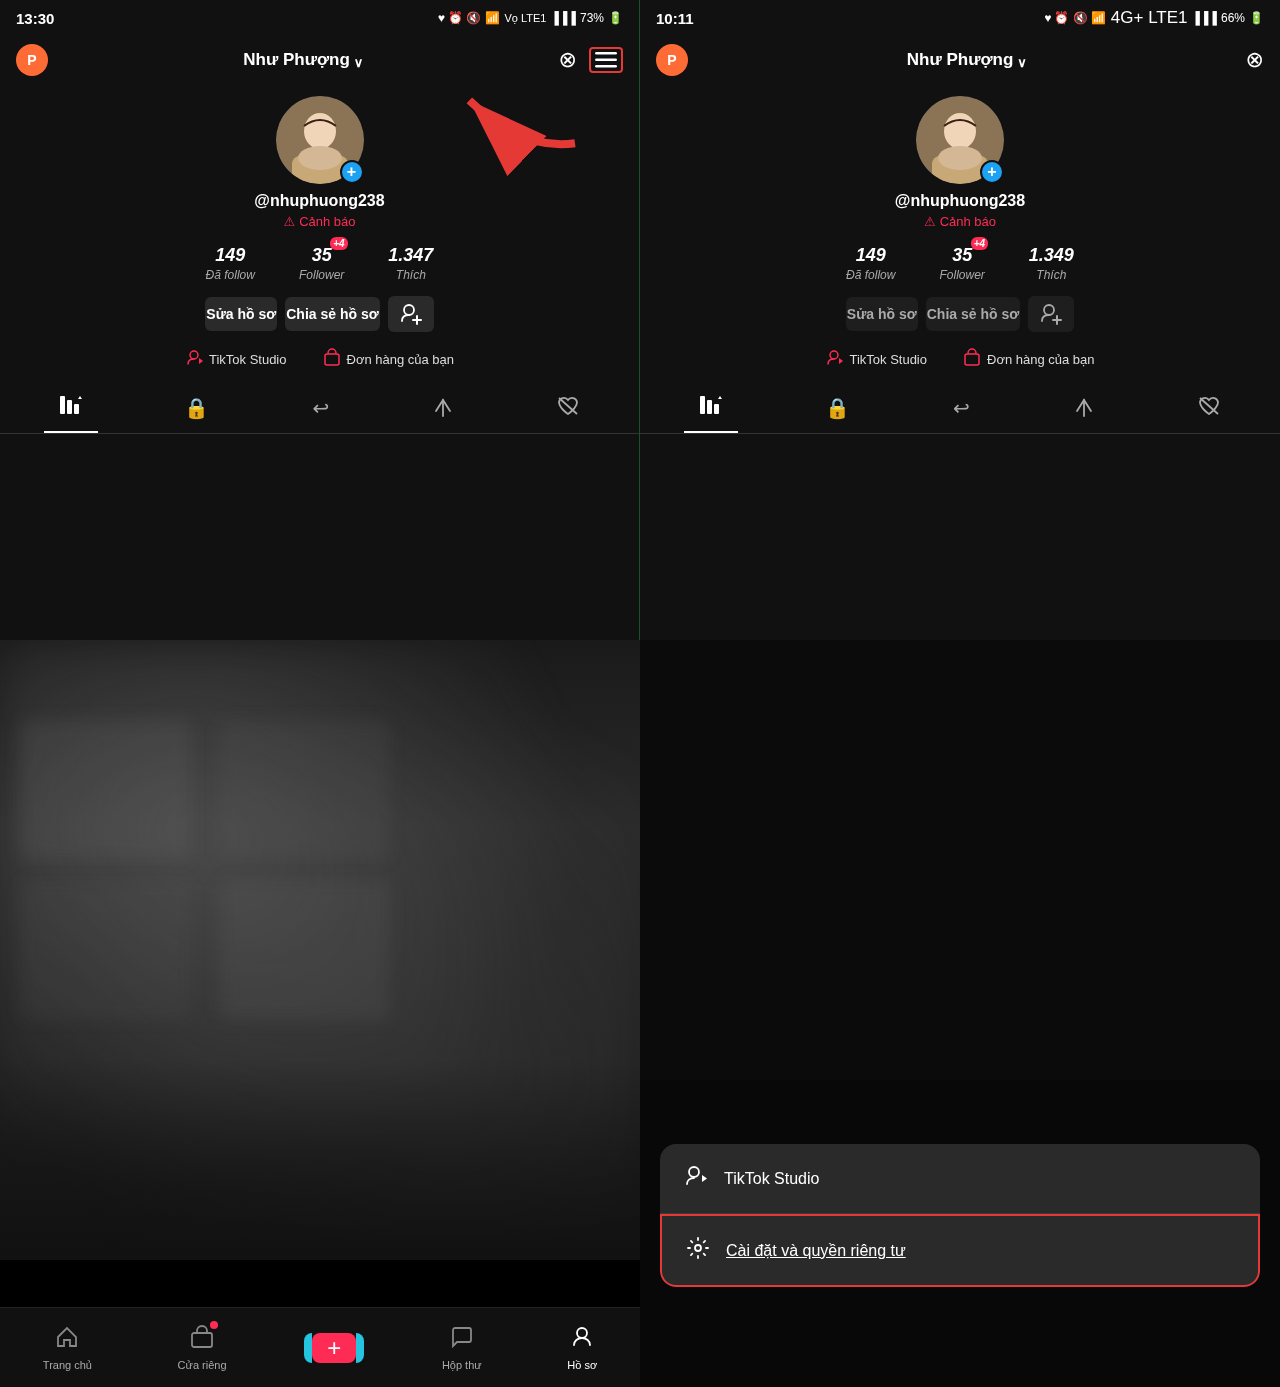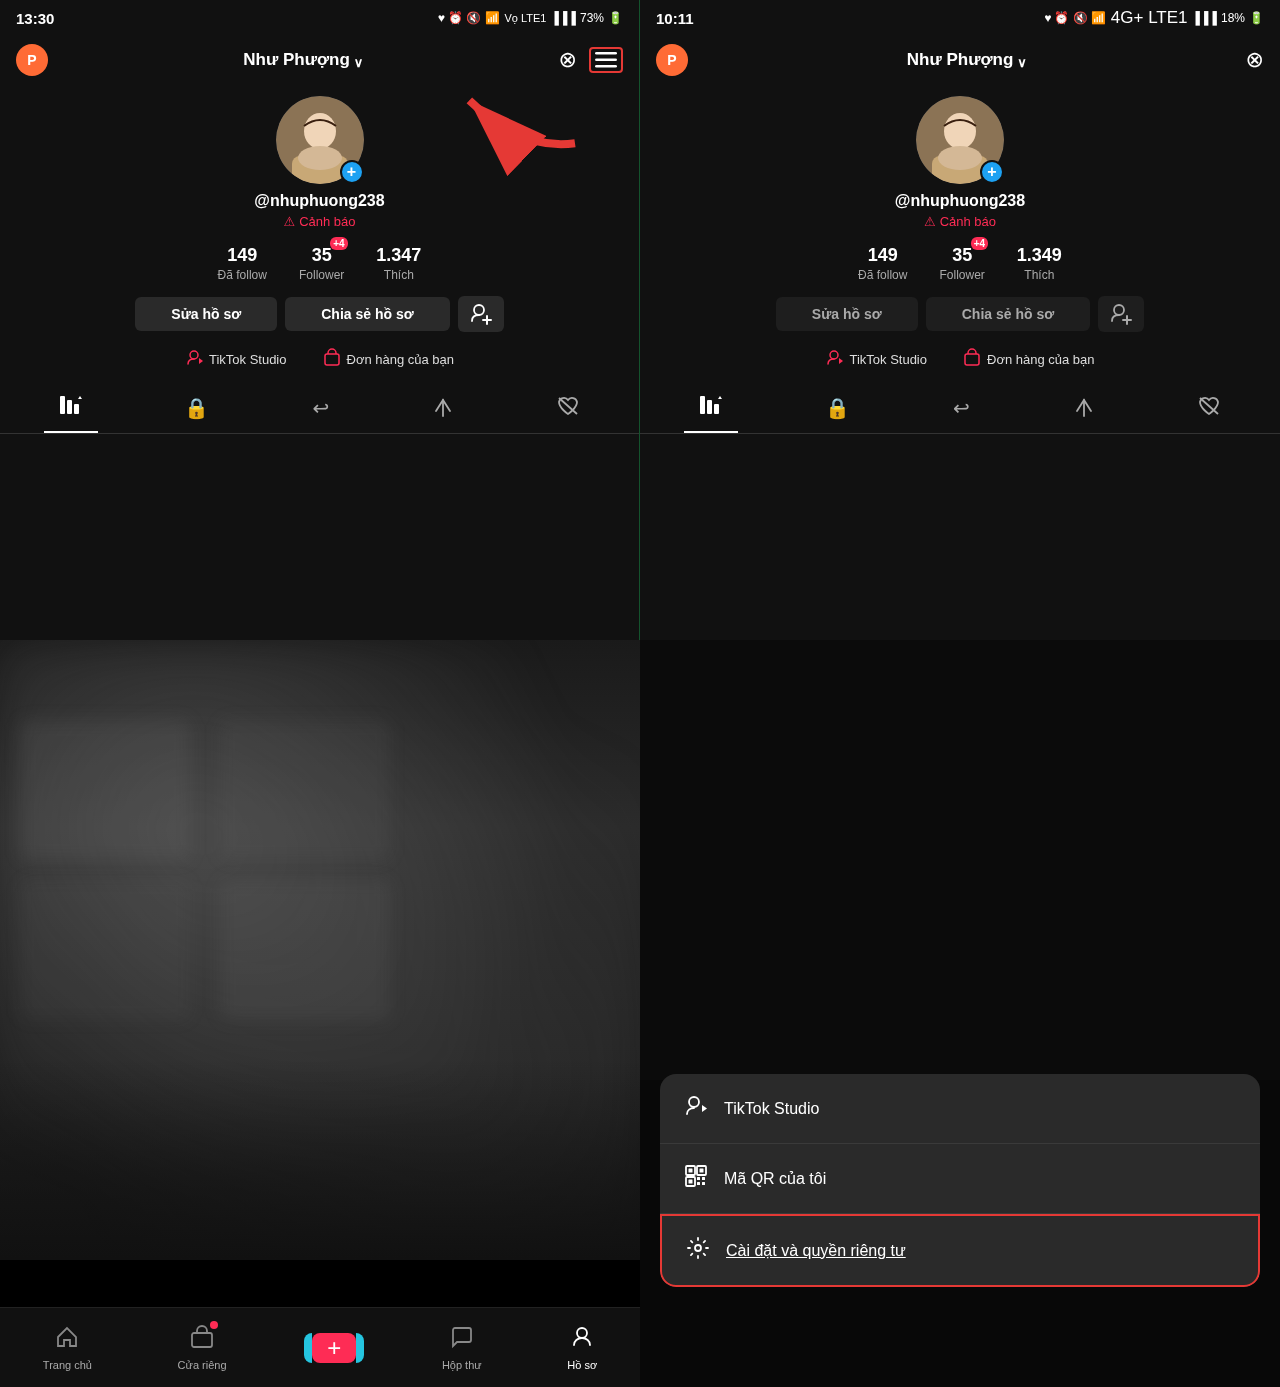--- a/index.html
+++ b/index.html
@@ -161,22 +161,23 @@
       gap: 4px;
       color: #fe2c55;
       font-size: 13px;
       margin-top: 4px;
     }
 
     
     .stats {
       display: flex;
       justify-content: center;
-      gap: 32px;
+      gap: 44px;
       margin-top: 16px;
+      font-style: italic;
     }
 
     .stat-item {
       display: flex;
       flex-direction: column;
       align-items: center;
     }
 
     .stat-value {
       color: #fff;
@@ -211,21 +212,21 @@
       align-items: center;
     }
 
     .btn-outline {
       background: #2a2a2a;
       border: none;
       border-radius: 6px;
       color: #fff;
       font-size: 14px;
       font-weight: 600;
-      padding: 9px 36px;
+      padding: 9px 1px;
       cursor: pointer;
     }
 
     .btn-icon {
       background: #2a2a2a;
       border: none;
       border-radius: 6px;
       color: #fff;
       font-size: 20px;
       padding: 7px 12px;
@@ -611,21 +612,21 @@
 
   <div class="panel">
 
     <div class="status-bar">
       <span class="status-time">10:11</span>
       <div class="status-icons">
         <span>♥ ⏰ 🔇</span>
         <span>📶</span>
         <span style="font-size:17px">4G+ LTE1</span>
         <span>▐▐▐</span>
-        <span>18%</span>
+        <span>66%</span>
         <span>🔋</span>
       </div>
     </div>
 
     <div class="top-nav">
       <div class="nav-avatar">
         <span>P</span>
       </div>
       <div class="nav-title">
         <span>Như Phượng</span>
@@ -815,37 +816,20 @@
           <svg width="24" height="24" viewBox="0 0 24 24">
             <circle cx="10" cy="8" r="5" stroke="white" stroke-width="1.8" fill="none"></circle>
             <path d="M3 20c0-3.5 3-6 7-6" stroke="white" stroke-width="1.8" stroke-linecap="round" fill="none"></path>
             <polygon points="18,11 23,14.5 18,18" fill="white"></polygon>
           </svg>
         </span>
         <span>TikTok Studio</span>
       </div>
 
 
-      <div class="dropdown-item">
-        <span class="dropdown-icon">
-          <svg width="24" height="24" viewBox="0 0 24 24">
-            <rect x="2" y="2" width="9" height="9" rx="1" stroke="white" stroke-width="1.8" fill="none"></rect>
-            <rect x="13" y="2" width="9" height="9" rx="1" stroke="white" stroke-width="1.8" fill="none"></rect>
-            <rect x="2" y="13" width="9" height="9" rx="1" stroke="white" stroke-width="1.8" fill="none"></rect>
-            <rect x="4.5" y="4.5" width="4" height="4" fill="white" rx="0.5"></rect>
-            <rect x="15.5" y="4.5" width="4" height="4" fill="white" rx="0.5"></rect>
-            <rect x="4.5" y="15.5" width="4" height="4" fill="white" rx="0.5"></rect>
-            <rect x="13" y="13" width="3" height="3" fill="white" rx="0.5"></rect>
-            <rect x="18" y="13" width="3" height="3" fill="white" rx="0.5"></rect>
-            <rect x="13" y="18" width="3" height="3" fill="white" rx="0.5"></rect>
-            <rect x="18" y="18" width="3" height="3" fill="white" rx="0.5"></rect>
-          </svg>
-        </span>
-        <span>Mã QR của tôi</span>
-      </div>
 
       <div class="dropdown-item" style="border:2px solid #e53935;border-radius:0 0 16px 16px;margin:0;text-decoration:underline;">
         <span class="dropdown-icon">
           <svg width="24" height="24" viewBox="0 0 24 24">
             <circle cx="12" cy="12" r="3" stroke="white" stroke-width="1.8" fill="none"></circle>
             <path d="M12 2v2M12 20v2M2 12h2M20 12h2M4.93 4.93l1.41 1.41M17.66 17.66l1.41 1.41M4.93 19.07l1.41-1.41M17.66 6.34l1.41-1.41" stroke="white" stroke-width="1.8" stroke-linecap="round"></path>
           </svg>
         </span>
         <span>Cài đặt và quyền riêng tư</span>
       </div>

